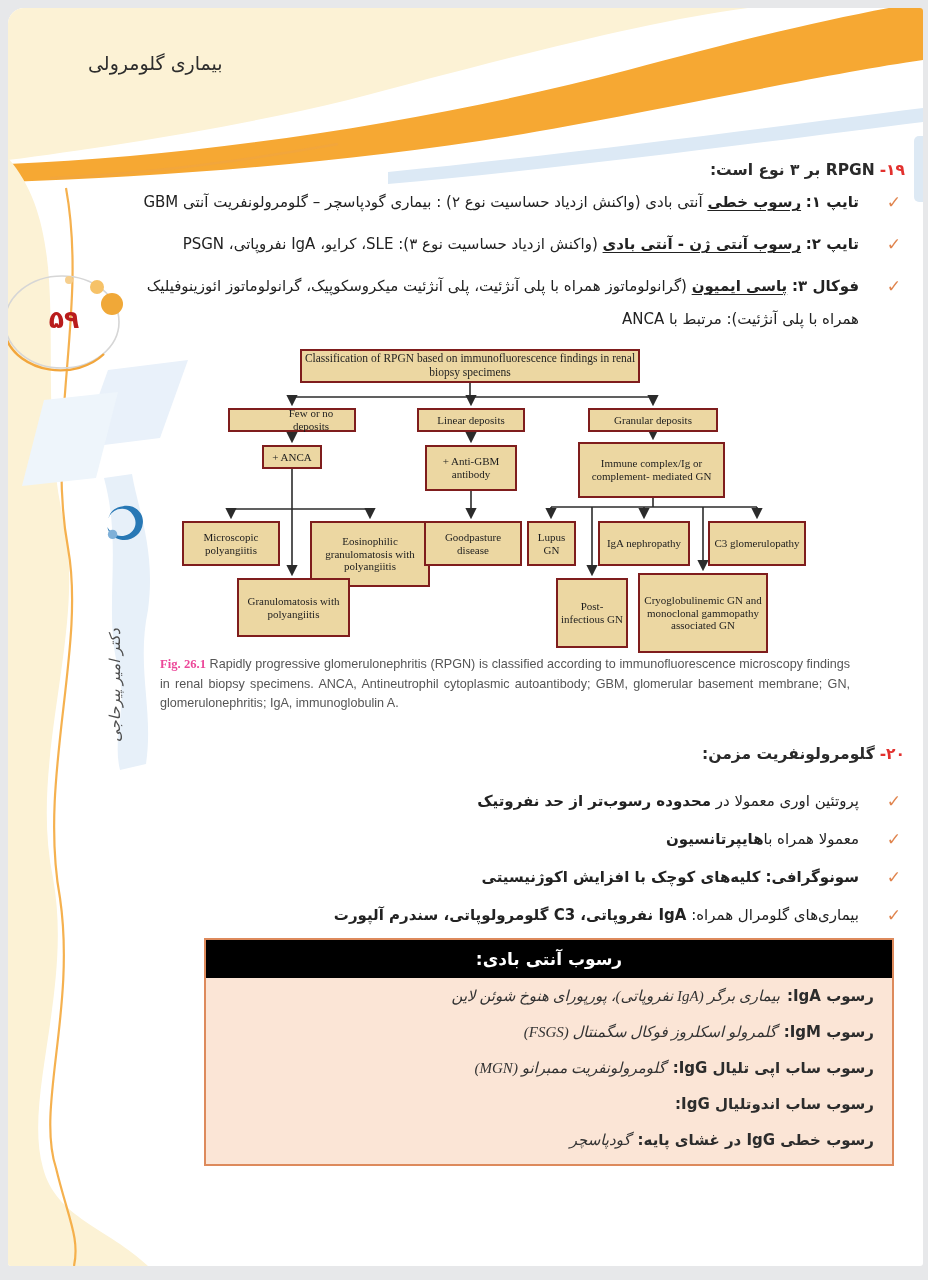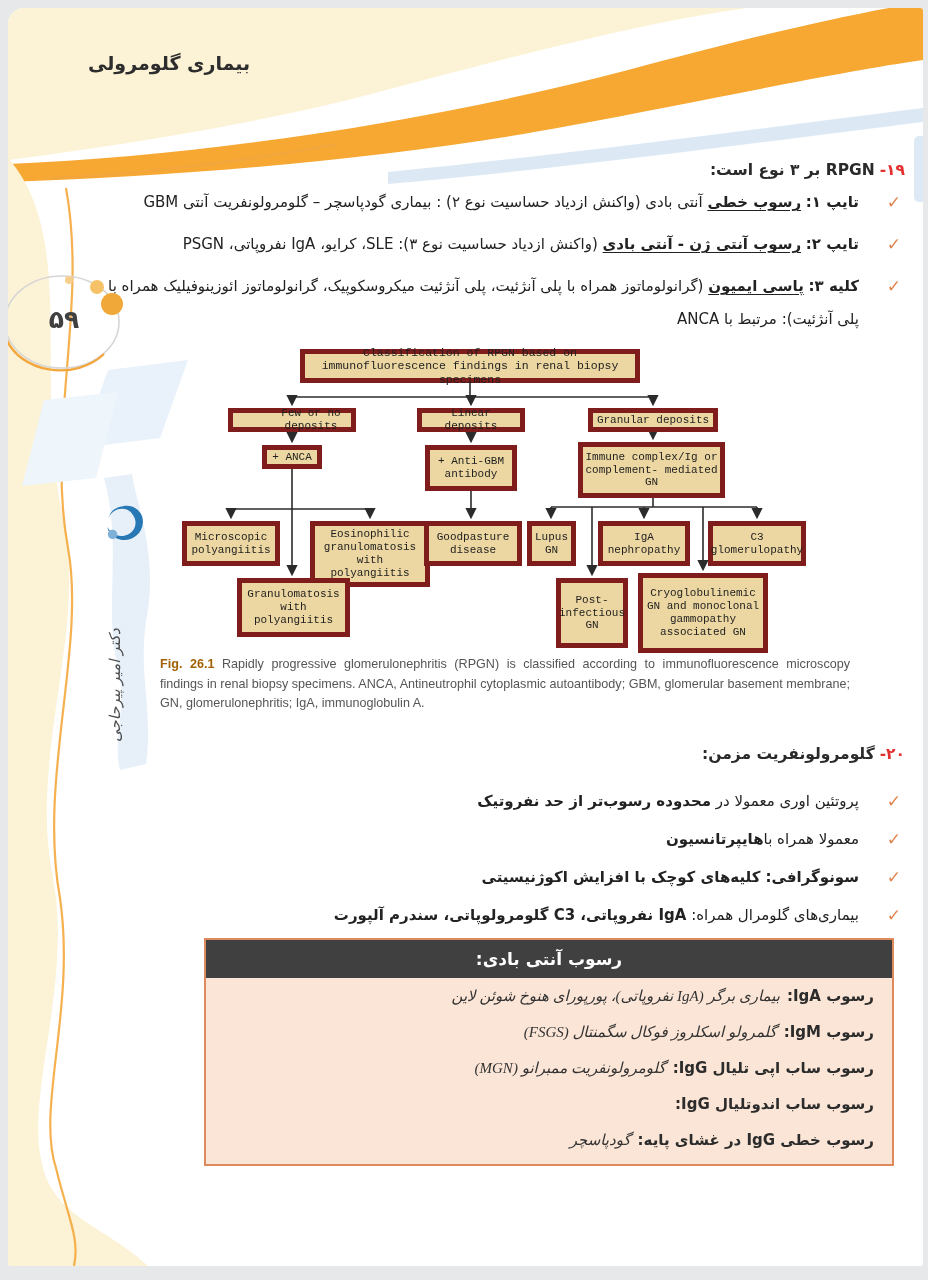--- a/index.html
+++ b/index.html
@@ -7,45 +7,45 @@
        font-family:"DejaVu Sans",sans-serif;}
   #page{position:absolute;left:8px;top:8px;width:915px;height:1258px;background:#ffffff;
         border-radius:16px 3px 3px 3px;overflow:hidden;}
 
   
   .hdr-svg{position:absolute;left:0;top:0;width:915px;height:190px;}
   .side-svg{position:absolute;left:0;top:150px;width:185px;height:1108px;}
   .right-accent{position:absolute;right:0;top:128px;width:9px;height:66px;background:#dde9f4;
                 border-radius:5px 0 0 5px;}
 
-  .page-title{position:absolute;left:80px;top:44px;font-size:19px;font-weight:bold;color:#2d2d2d;
+  .page-title{position:absolute;left:80px;top:44px;font-size:19px;font-weight:normal;color:#2d2d2d;
               direction:rtl;}
   .page-num{position:absolute;left:16px;top:297px;width:80px;text-align:center;
-            font-size:25px;font-weight:bold;color:#404040;}
+            font-size:25px;font-weight:bold;color:#b91c1c;}
   .author{position:absolute;left:98px;top:734px;transform-origin:0 0;transform:rotate(-90deg);
           white-space:nowrap;font-size:15px;font-style:italic;color:#4d4d4d;direction:rtl;}
   .logo{position:absolute;left:92px;top:494px;width:46px;height:46px;}
 
   
   .rtl{direction:rtl;text-align:right;}
   .sec-head{position:absolute;right:18px;font-size:15.5px;color:#222;}
   .sec-num{color:#e2312e;font-weight:bold;}
   .sec-title{font-weight:600;color:#2a2a2a;}
   .checklist{position:absolute;right:18px;left:100px;}
   .check-row{position:relative;padding-right:46px;margin-bottom:9px;
              font-size:15px;line-height:33px;color:#222;}
   .check{position:absolute;right:4px;top:0;color:#e0854f;font-size:17px;font-weight:bold;}
   .emph{font-weight:bold;text-decoration:underline;text-underline-offset:3px;}
   .pfx{font-weight:bold;}
 
   
   #flow{position:absolute;left:167px;top:337px;width:645px;height:312px;}
-  .node{position:absolute;background:#ecd7a2;border:5px solid #7f1d1d;box-sizing:border-box;
+  .node{position:absolute;background:#ecd7a2;border:2px solid #7f1d1d;box-sizing:border-box;
         display:flex;align-items:center;justify-content:center;text-align:center;
-        font-family:Liberation Mono, monospace;font-size:11px;line-height:1.18;color:#1e1e1e;
+        font-family:Liberation Serif, serif;font-size:11px;line-height:1.18;color:#1e1e1e;
         padding:1px 2px;}
   .n-root{left:125px;top:4px;width:340px;height:34px;font-size:11.5px;}
   .n-few{left:53px;top:63px;width:128px;height:24px;padding-left:40px;}
   .n-linear{left:242px;top:63px;width:108px;height:24px;}
   .n-granular{left:413px;top:63px;width:130px;height:24px;}
   .n-anca{left:87px;top:100px;width:60px;height:24px;}
   .n-antigbm{left:250px;top:100px;width:92px;height:46px;}
   .n-immune{left:403px;top:97px;width:147px;height:56px;}
   .n-micro{left:7px;top:176px;width:98px;height:45px;}
   .n-eos{left:135px;top:176px;width:120px;height:66px;}
@@ -54,26 +54,26 @@
   .n-iga{left:423px;top:176px;width:92px;height:45px;}
   .n-c3{left:533px;top:176px;width:98px;height:45px;}
   .n-gpa{left:62px;top:233px;width:113px;height:59px;}
   .n-post{left:381px;top:233px;width:72px;height:70px;}
   .n-cryo{left:463px;top:228px;width:130px;height:80px;}
   .fc-arrows{position:absolute;left:0;top:0;}
 
   .fig-cap{position:absolute;left:152px;top:647px;width:690px;direction:ltr;
            font-family:"Liberation Sans",sans-serif;font-size:12.6px;line-height:1.55;
            color:#555;text-align:justify;}
-  .fig-label{color:#a16207;font-weight:bold;}
+  .fig-label{color:#ec4899;font-weight:bold;font-family:Liberation Serif, serif;}
 
   
   #depbox{position:absolute;left:196px;top:930px;width:690px;border:2px solid #dd8a5c;
           background:#fbe5d6;box-sizing:border-box;}
-  #depbox .dep-title{background:#404040;color:#fff;font-size:17px;font-weight:bold;
+  #depbox .dep-title{background:#000000;color:#fff;font-size:17px;font-weight:bold;
           height:38px;display:flex;align-items:center;justify-content:center;direction:rtl;}
   .dep-row{min-height:36px;display:flex;align-items:center;direction:rtl;padding:0 18px;gap:7px;
            color:#2c2c2c;}
   .dep-label{font-weight:bold;font-size:15px;white-space:nowrap;}
   .dep-text{font-family:Liberation Serif, serif;font-style:italic;font-size:15px;color:#333;}
 </style>
 </head>
 <body>
 
 <div id="page">
@@ -120,21 +120,21 @@
       <span>آنتی بادی (واکنش ازدیاد حساسیت نوع ۲) : بیماری گودپاسچر – گلومرولونفریت آنتی GBM</span>
     </div>
     <div class="check-row">
       <span class="check">✓</span>
       <span class="pfx">تایپ ۲:</span>
       <span class="emph">رسوب آنتی ژن - آنتی بادی</span>
       <span>(واکنش ازدیاد حساسیت نوع ۳): SLE، کرایو، IgA نفروپاتی، PSGN</span>
     </div>
     <div class="check-row">
       <span class="check">✓</span>
-      <span class="pfx">کلیه ۳:</span>
+      <span class="pfx">فوکال ۳:</span>
       <span class="emph">پاسی ایمیون</span>
       <span>(گرانولوماتوز همراه با پلی آنژئیت، پلی آنژئیت میکروسکوپیک، گرانولوماتوز ائوزینوفیلیک همراه با پلی آنژئیت): مرتبط با ANCA</span>
     </div>
   </div>
 
   <div id="flow">
     <svg class="fc-arrows" width="645" height="312" viewBox="0 0 645 312">
       <defs>
         <marker id="arw" viewBox="0 0 10 10" refX="8" refY="5" markerWidth="7" markerHeight="7" orient="auto">
           <path d="M0,0 L10,5 L0,10 Z" fill="#2b2b2b"></path>

